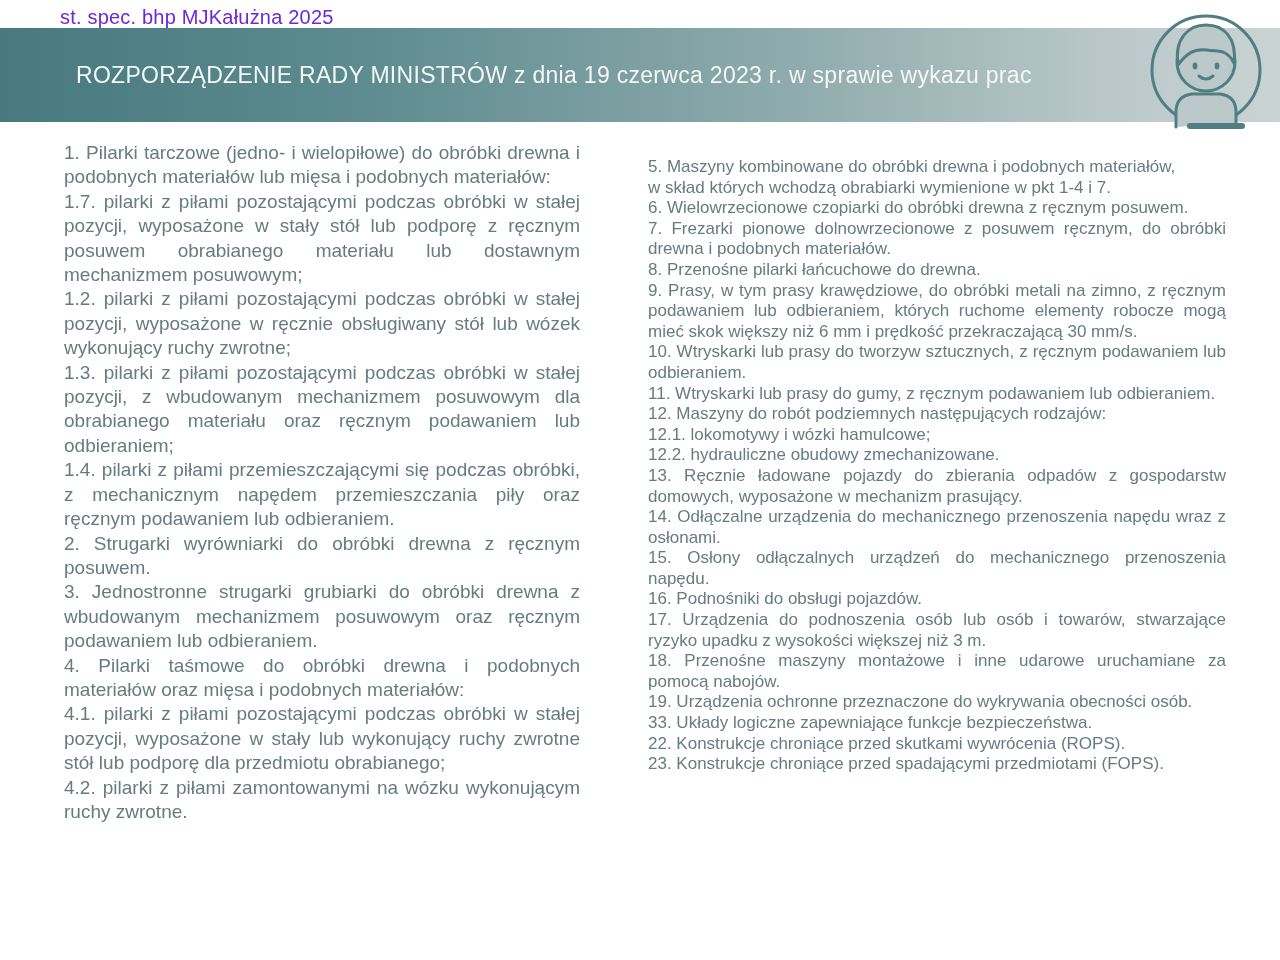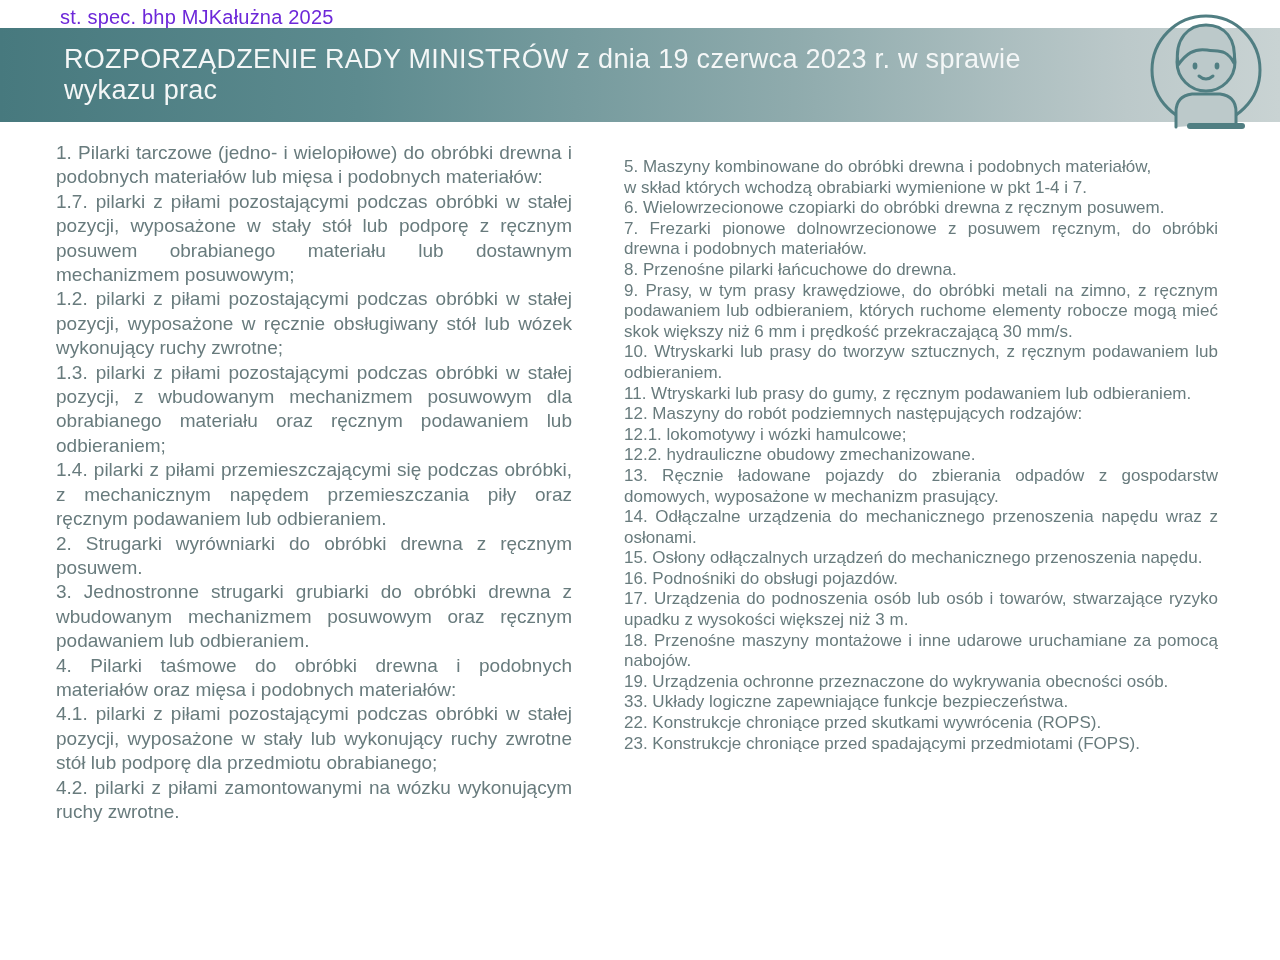--- a/index.html
+++ b/index.html
@@ -11,30 +11,30 @@
   .credit{
     position:absolute;left:60px;top:6px;
     font-size:20px;color:#6d28d9;letter-spacing:.2px;
   }
   .banner{
     position:absolute;left:0;top:28px;width:1280px;height:94px;
     background:linear-gradient(90deg,#47797e 0%,#5d8b8f 28%,#8fabad 62%,#bcc9ca 88%,#c9d3d3 100%);
     display:flex;align-items:center;
   }
   .banner .title{
-    margin:4px;padding-left:60px;max-width:1040px;
-    font-size:27px;line-height:31px;font-weight:normal;
+    margin:16px;padding-left:60px;max-width:1040px;
+    font-size:23px;line-height:31px;font-weight:normal;
     color:#f4f7f7;letter-spacing:.3px;
   }
   .icon-wrap{
     position:absolute;top:8px;right:13px;width:122px;height:122px;
   }
   .columns{
-    position:absolute;top:141px;left:56px;width:1162px;
-    display:flex;gap:52px;
+    position:absolute;top:141px;left:64px;width:1162px;
+    display:flex;gap:68px;
   }
   .col p{
     margin:0;text-align:justify;color:#687b7d;
   }
   .col-left{width:516px;flex:none;font-size:19px;line-height:24.4px;}
   .col-right{flex:1;font-size:17px;line-height:20.6px;margin-top:16px;}
 </style>
 </head>
 <body>
 

